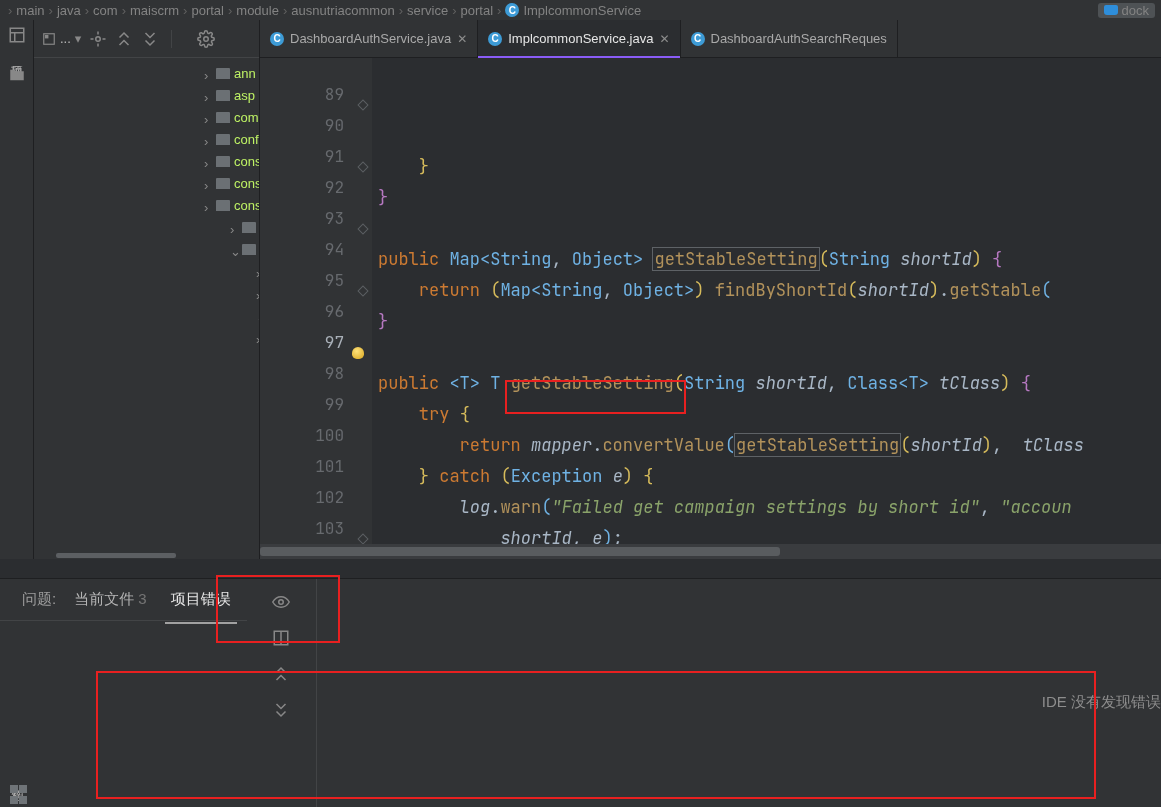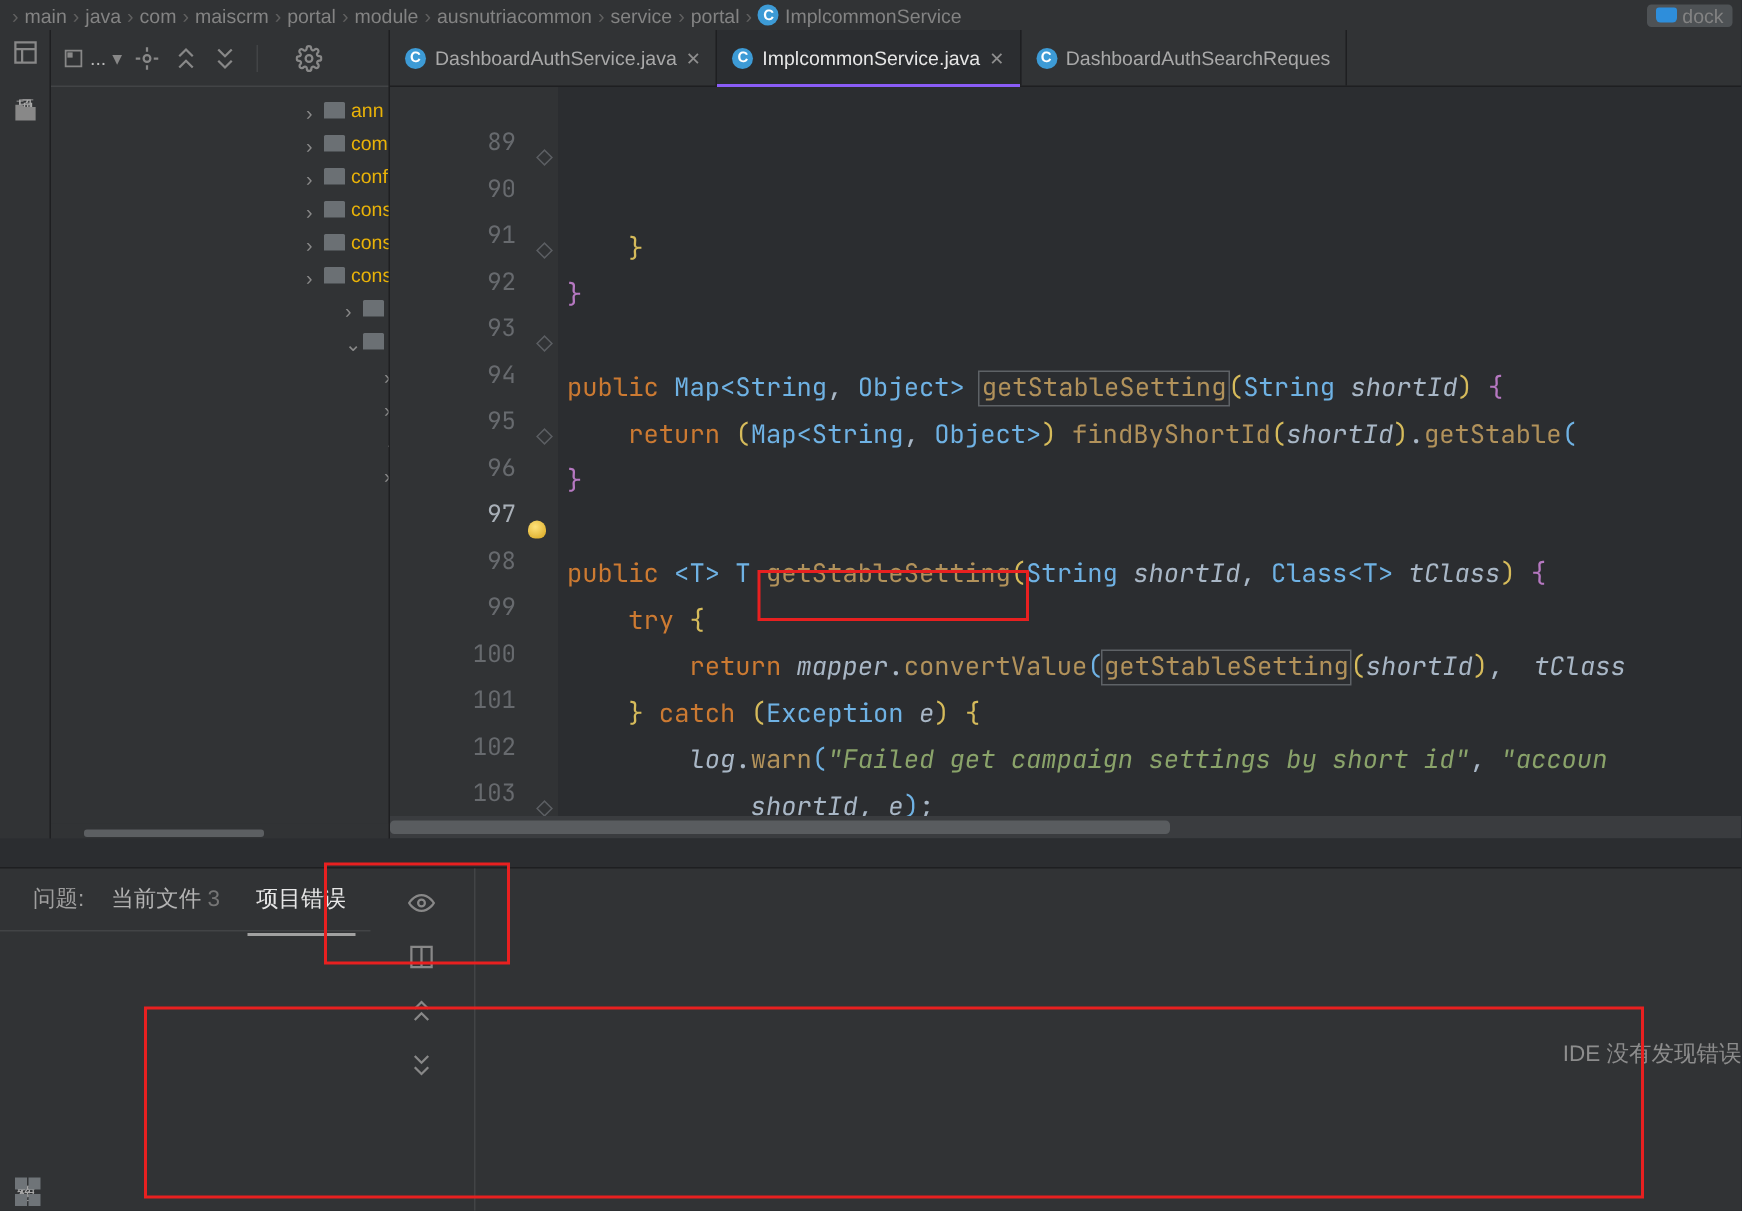--- a/index.html
+++ b/index.html
@@ -121,21 +121,21 @@
   }
   .tree-row .arrow.right::before { content: "›"; color: #888; }
   .tree-row .arrow.down::before { content: "⌄"; color: #888; }
   .tree-row .folder {
     display: inline-block;
     width: 14px; height: 11px;
     background: #6b7074;
     border-radius: 1px 1px 0 0;
     margin-right: 4px;
   }
-  .tree-row .name { color: #eab308; }
+  .tree-row .name { color: #bef264; }
   .proj-scrollbar {
     height: 10px;
     background: #313335;
     position: relative;
   }
   .proj-scrollbar .thumb {
     position: absolute;
     left: 22px; top: 4px;
     width: 120px; height: 5px;
     background: #5c5f62;
@@ -416,20 +416,25 @@
       <svg class="tbicon" viewBox="0 0 24 24" fill="none" stroke="currentColor" stroke-width="2">
           <circle cx="12" cy="12" r="3"></circle>
           <path d="M19.4 15a1.7 1.7 0 0 0 .3 1.8l.1.1a2 2 0 1 1-2.8 2.8l-.1-.1a1.7 1.7 0 0 0-1.8-.3 1.7 1.7 0 0 0-1 1.5V21a2 2 0 1 1-4 0v-.1a1.7 1.7 0 0 0-1-1.5 1.7 1.7 0 0 0-1.8.3l-.1.1a2 2 0 1 1-2.8-2.8l.1-.1a1.7 1.7 0 0 0 .3-1.8 1.7 1.7 0 0 0-1.5-1H3a2 2 0 1 1 0-4h.1a1.7 1.7 0 0 0 1.5-1 1.7 1.7 0 0 0-.3-1.8l-.1-.1a2 2 0 1 1 2.8-2.8l.1.1a1.7 1.7 0 0 0 1.8.3h0a1.7 1.7 0 0 0 1-1.5V3a2 2 0 1 1 4 0v.1a1.7 1.7 0 0 0 1 1.5h0a1.7 1.7 0 0 0 1.8-.3l.1-.1a2 2 0 1 1 2.8 2.8l-.1.1a1.7 1.7 0 0 0-.3 1.8v0a1.7 1.7 0 0 0 1.5 1H21a2 2 0 1 1 0 4h-.1a1.7 1.7 0 0 0-1.5 1z"></path>
         </svg>
     </div>
     <div class="tree" id="tree">
         <div class="tree-row" style="padding-left: 170px;">
           <span class="arrow right"></span>
           <span class="folder"></span>
           <span class="name">ann</span>
+        </div>
+        <div class="tree-row" style="padding-left: 170px;">
+          <span class="arrow right"></span>
+          <span class="folder"></span>
+          <span class="name">asp</span>
         </div>
         <div class="tree-row" style="padding-left: 170px;">
           <span class="arrow right"></span>
           <span class="folder"></span>
           <span class="name">com</span>
         </div>
         <div class="tree-row" style="padding-left: 170px;">
           <span class="arrow right"></span>
           <span class="folder"></span>
           <span class="name">conf</span>

